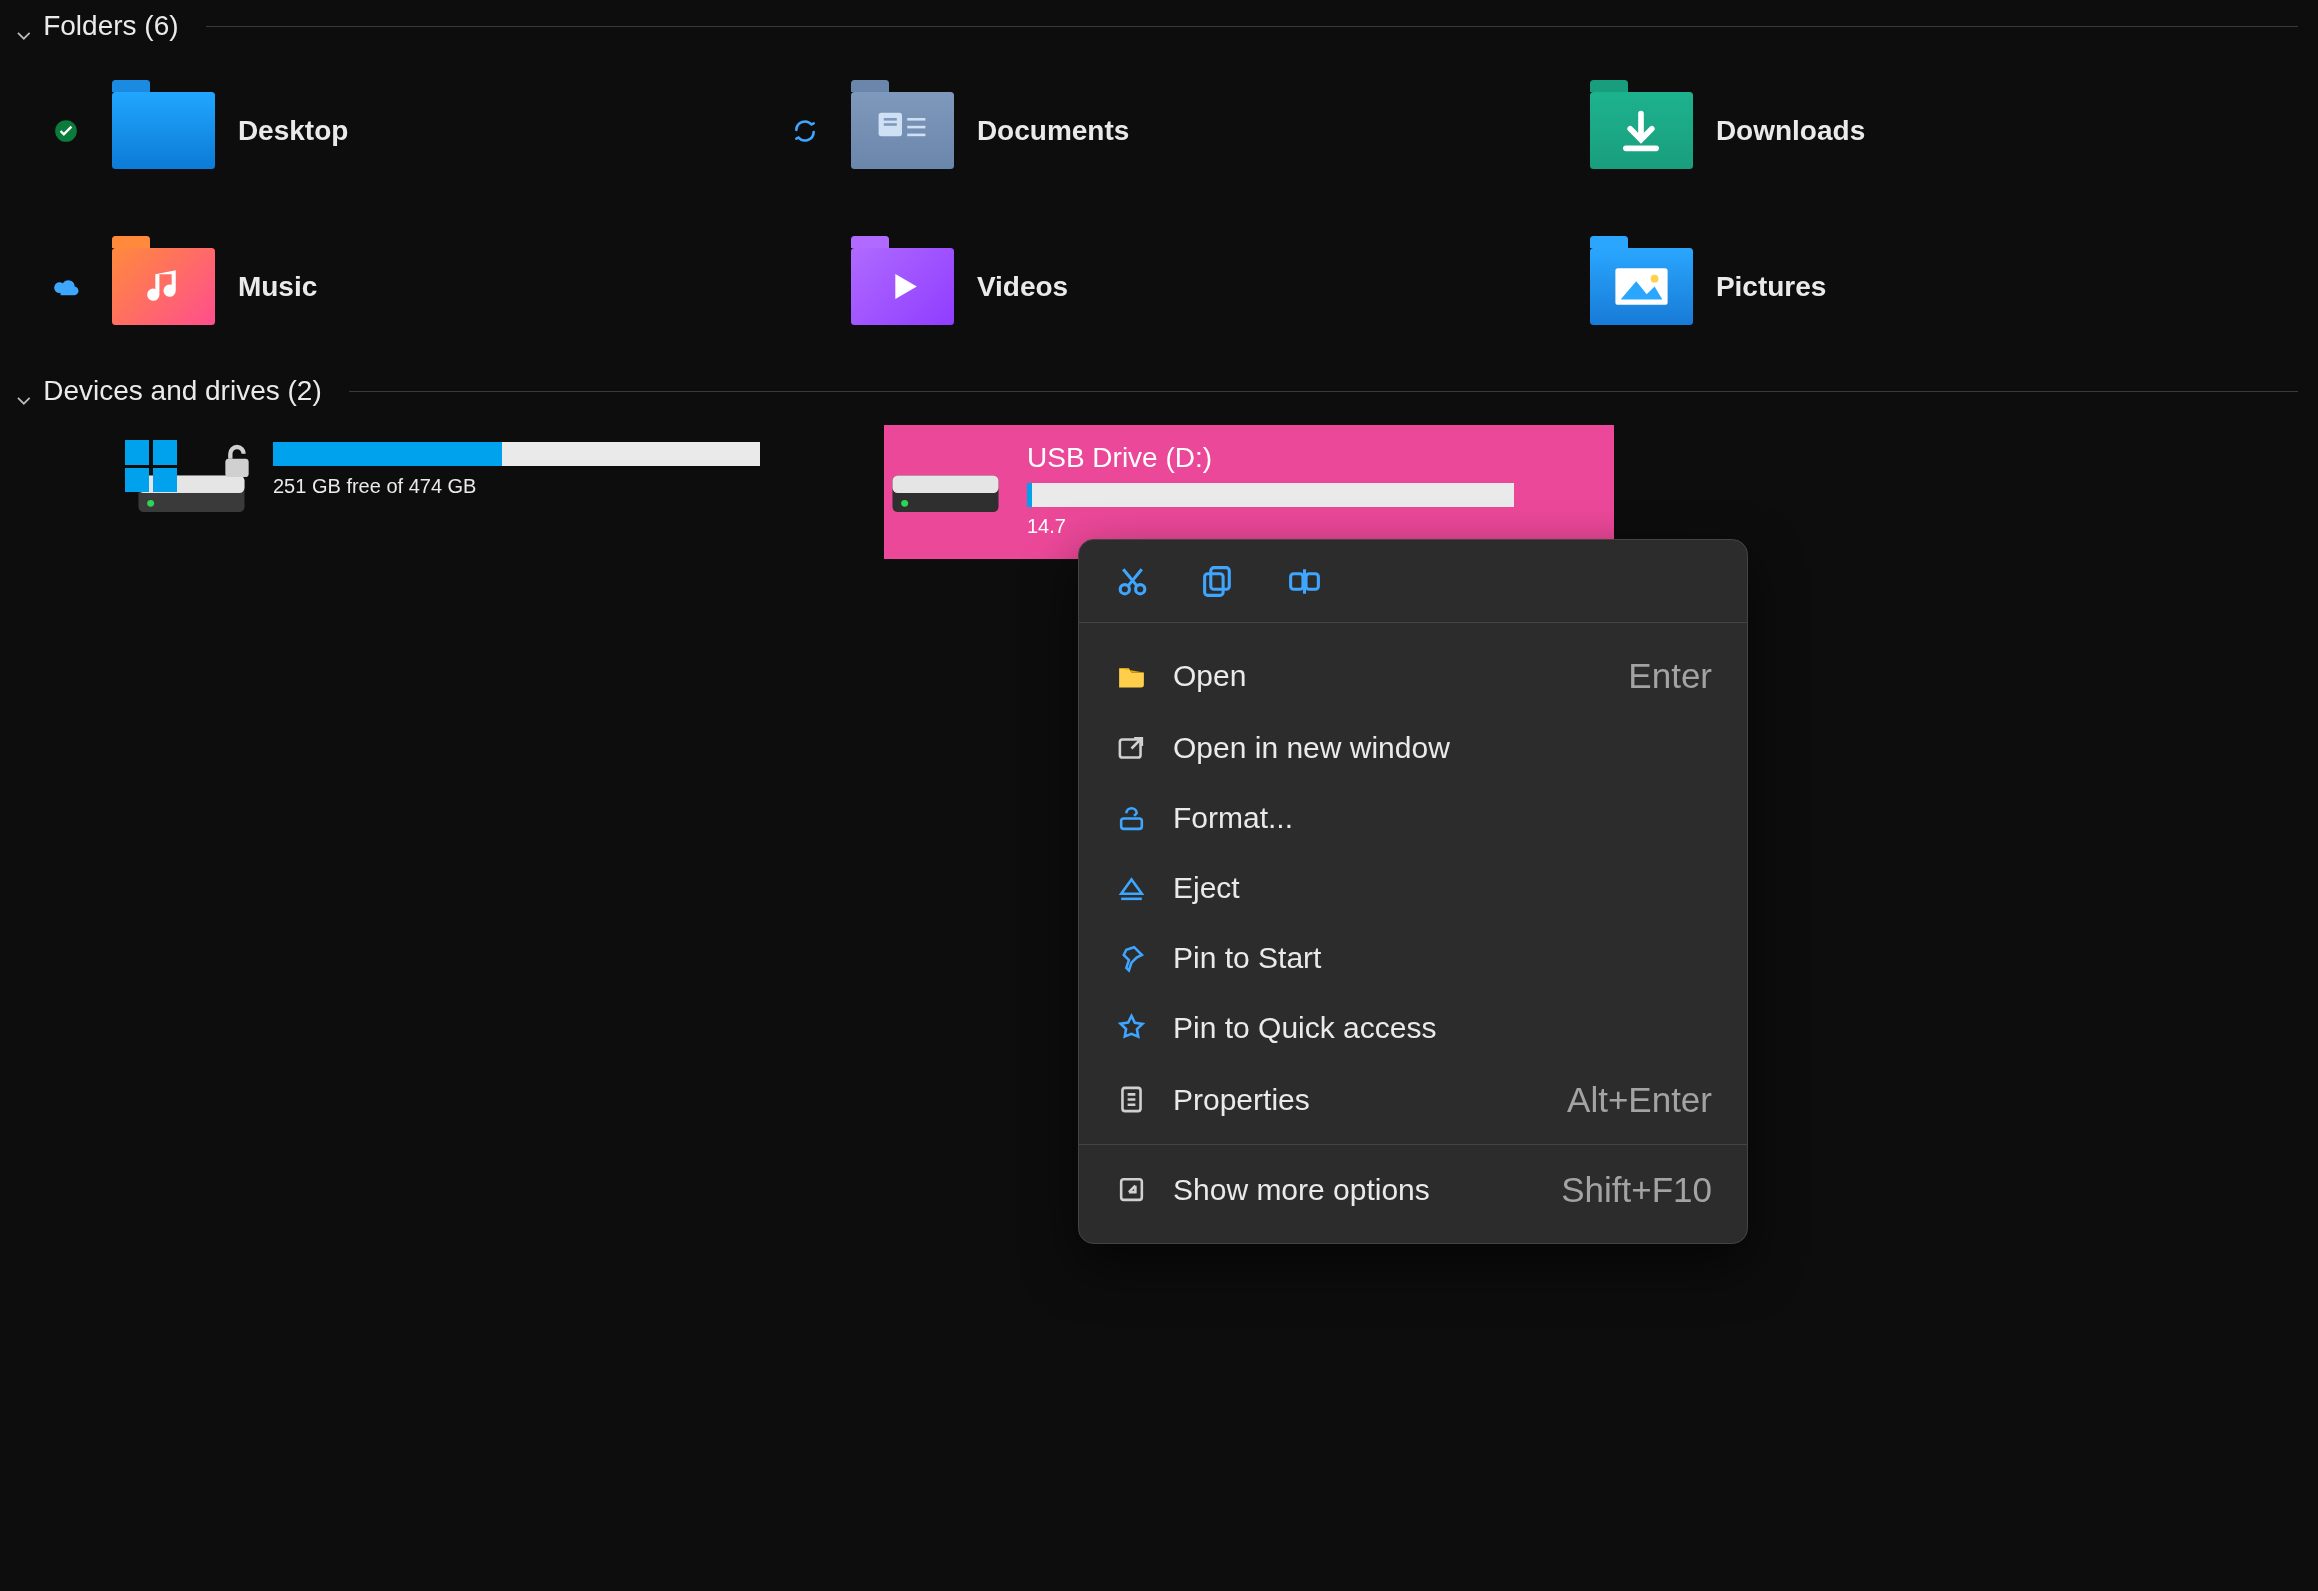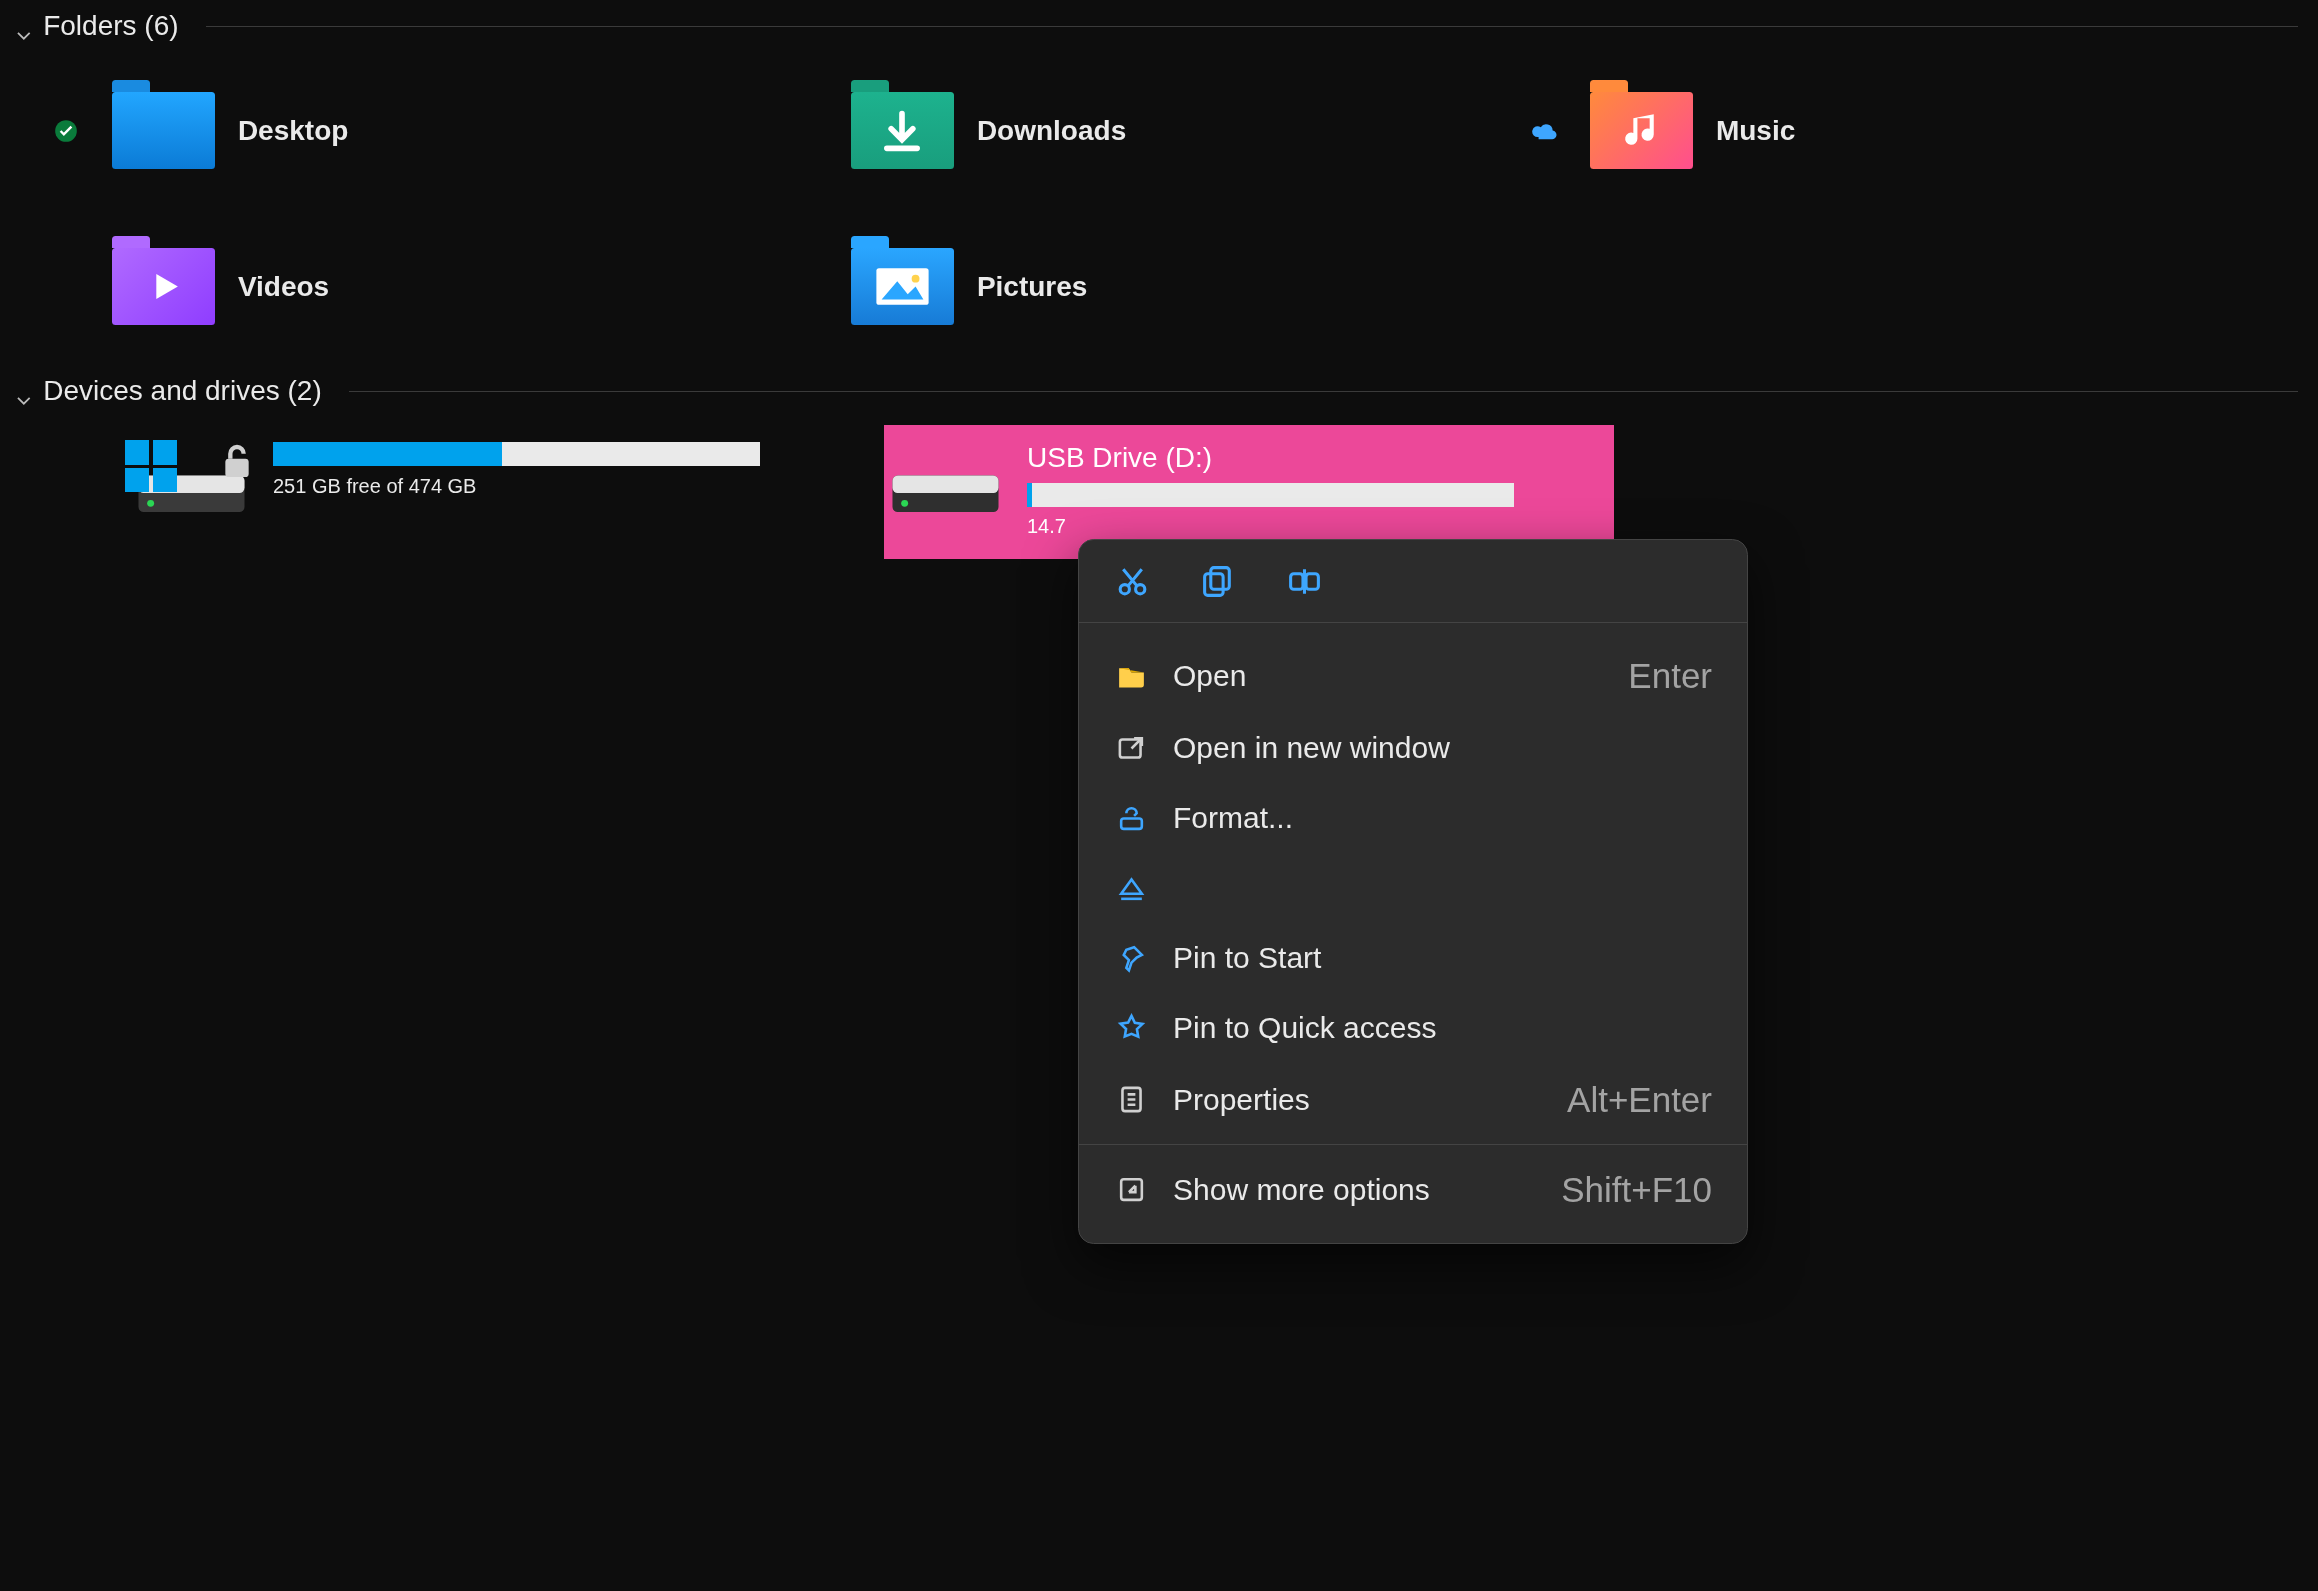--- a/index.html
+++ b/index.html
@@ -262,20 +262,40 @@
           <circle cx="12" cy="12" r="10" fill="#0a7b3b"></circle>
           <path d="M7 12l3 3 7-7" fill="none" stroke="#fff" stroke-width="2.2"></path>
         </svg>
     </span>
     <div class="folder-icon">
         <div class="ico-desktop"></div>
       </div>
     <span class="folder-label">Desktop</span>
   </div>
 
+  <div class="folder-item">
+    <span class="status-icon">
+      <svg viewBox="0 0 24 24" width="26" height="26">
+          <path d="M4 11a8 8 0 0 1 14-5l2-1M20 13a8 8 0 0 1-14 5l-2 1" fill="none" stroke="#3ea6ff" stroke-width="2.4" stroke-linecap="round"></path>
+        </svg>
+    </span>
+    <div class="folder-icon">
+      <div class="ico-docs">
+        <svg viewBox="0 0 40 32" width="52" height="42">
+            <rect x="2" y="2" width="18" height="18" rx="2" fill="#cfe0f4"></rect>
+            <rect x="6" y="6" width="10" height="2" fill="#7f99bc"></rect>
+            <rect x="6" y="10" width="10" height="2" fill="#7f99bc"></rect>
+            <rect x="24" y="6" width="14" height="2" fill="#cfe0f4"></rect>
+            <rect x="24" y="12" width="14" height="2" fill="#cfe0f4"></rect>
+            <rect x="24" y="18" width="14" height="2" fill="#cfe0f4"></rect>
+          </svg>
+      </div>
+    </div>
+    <span class="folder-label">Documents</span>
+  </div>
 
   <div class="folder-item">
     <span class="status-icon"></span>
     <div class="folder-icon">
       <div class="ico-downloads">
         <svg viewBox="0 0 24 24" width="52" height="52">
             <path d="M12 4v10M7 11l5 5 5-5M5 20h14" fill="none" stroke="#fff" stroke-width="2.6" stroke-linecap="round"></path>
           </svg>
       </div>
     </div>
@@ -441,20 +461,21 @@
       <span class="shortcut"></span>
     </div>
 
     <div class="cm-item">
       <span class="cm-icon">
         <svg viewBox="0 0 24 24" width="31" height="31">
             <path d="M4 16L12 5l8 11H4z" fill="none" stroke="#3ea6ff" stroke-width="2"></path>
             <line x1="4" y1="20" x2="20" y2="20" stroke="#3ea6ff" stroke-width="2"></line>
           </svg>
       </span>
+      <span class="lbl">Eject</span>
       <span class="shortcut"></span>
     </div>
 
     <div class="cm-item">
       <span class="cm-icon">
         <svg viewBox="0 0 24 24" width="31" height="31">
             <path d="M14 4l6 6-4 2-4 4-2 6-2-2 2-6-4-4 2-4 6-2z" fill="none" stroke="#3ea6ff" stroke-width="2"></path>
           </svg>
       </span>
       <span class="lbl">Pin to Start</span>

